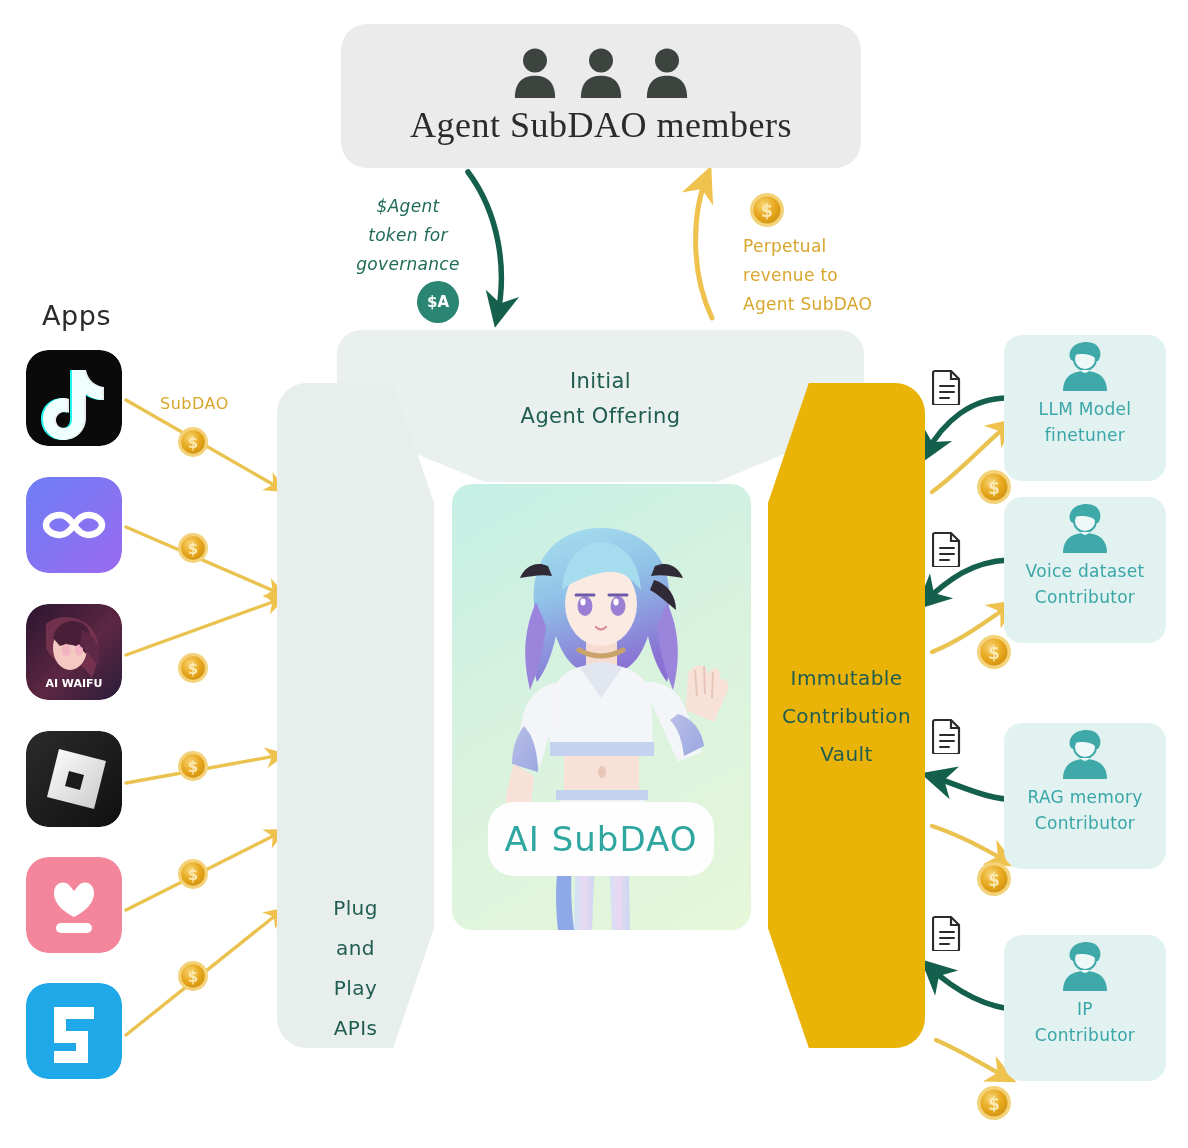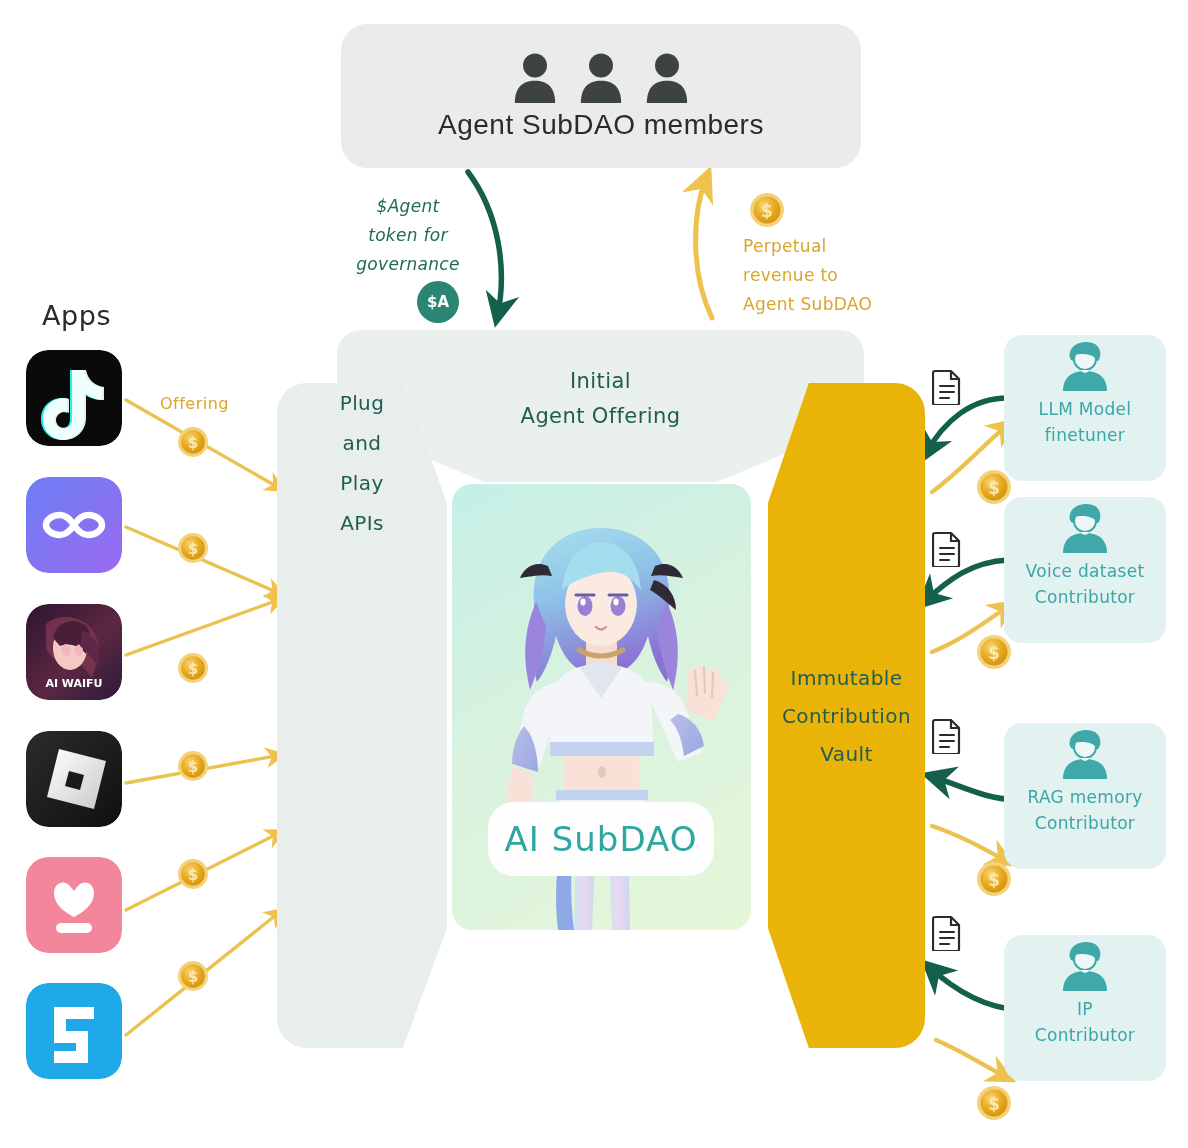--- a/index.html
+++ b/index.html
@@ -29,43 +29,43 @@
     left: 341px; top: 24px; width: 520px; height: 144px;
     background: #ebebeb;
     border-radius: 26px;
     display: flex; flex-direction: column;
     align-items: center; justify-content: center;
     gap: 6px;
   }
   #subdao-people { display: flex; gap: 20px; align-items: flex-end; }
   .person-glyph { width: 46px; height: 52px; display: block; }
   #subdao-label {
-    font-family: Liberation Sans, sans-serif;
-    font-size: 28px; color: #2b2b2b; letter-spacing: 0.5px;
+    font-family: Liberation Serif, serif;
+    font-size: 36px; color: #2b2b2b; letter-spacing: 0.5px;
   }
 
   
   #iao-panel {
     left: 337px; top: 330px; width: 527px; height: 152px;
     background: #eaf0ee;
     border-radius: 24px 24px 0 0;
     clip-path: polygon(0 0, 100% 0, 100% 60%, 72% 100%, 28% 100%, 0 60%);
     display: flex; align-items: center; justify-content: center;
   }
   #iao-label {
     font-size: 21px; color: #1f5d50; line-height: 1.65;
     text-align: center; letter-spacing: .4px; margin-top: -14px;
   }
 
   #left-panel {
-    left: 277px; top: 383px; width: 170px; height: 665px;
+    left: 277px; top: 383px; width: 157px; height: 665px;
     background: #e8eeec;
     border-radius: 30px;
     clip-path: polygon(0 0, 74% 0, 100% 18%, 100% 82%, 74% 100%, 0 100%);
-    display: flex; align-items: flex-start; justify-content: center;
+    display: flex; align-items: flex-end; justify-content: center;
   }
   #left-panel-label {
     font-size: 20px; color: #1f5d50; line-height: 2.0;
     text-align: center; letter-spacing: .4px;
   }
 
   #right-panel {
     left: 768px; top: 383px; width: 157px; height: 665px;
     background: #eab308;
     border-radius: 30px;
@@ -308,21 +308,21 @@
       <path d="M124 348 h20 l-4 98 h-18 Z" fill="url(#legG)"></path>
       <path d="M156 348 h20 l2 98 h-18 Z" fill="url(#legG)"></path>
       <path d="M112 352 C104 380 102 412 106 446 L122 446 C118 412 118 380 124 356 Z" fill="#8fa8e8"></path>
     </svg>
     <div id="agent-pill">
       <span id="agent-pill-label">AI SubDAO</span>
     </div>
   </div>
 
   <div class="abs" id="apps-title">Apps</div>
-  <div class="abs" id="revenue-label">Offering</div>
+  <div class="abs" id="revenue-label">SubDAO</div>
 
   <div class="abs app-icon" style="top:350px;">
     <svg class="app-svg" viewBox="0 0 96 96">
       <rect width="96" height="96" rx="22" fill="#0a0a0a"></rect>
       <path d="M58 20 c2 10 9 16 18 17 v13 c-7 0-13-2-18-6 v24 c0 13-10 22-22 22 -12 0-21-9-21-21 0-12 9-21 21-21 2 0 3 0 5 1 v14 c-1-1-3-1-5-1 -4 0-8 4-8 8 0 5 4 8 8 8 5 0 8-3 8-9 V20 Z" fill="#25f4ee"></path>
       <path d="M62 20 c2 10 9 16 18 17 v13 c-7 0-13-2-18-6 v24 c0 13-10 22-22 22 -5 0-9-1-13-4 4 3 8 4 13 4 12 0 22-9 22-22 V44 c5 4 11 6 18 6 V37 c-9-1-16-7-18-17 Z" fill="#fe2c55"></path>
       <path d="M60 20 c2 10 9 16 18 17 v13 c-7 0-13-2-18-6 v24 c0 13-10 22-22 22 -12 0-21-9-21-21 0-12 9-21 21-21 2 0 3 0 5 1 v14 c-1-1-3-1-5-1 -4 0-8 4-8 8 0 5 4 8 8 8 5 0 8-3 8-9 V20 Z" fill="#ffffff" opacity="0.92"></path>
     </svg>
   </div>
 

